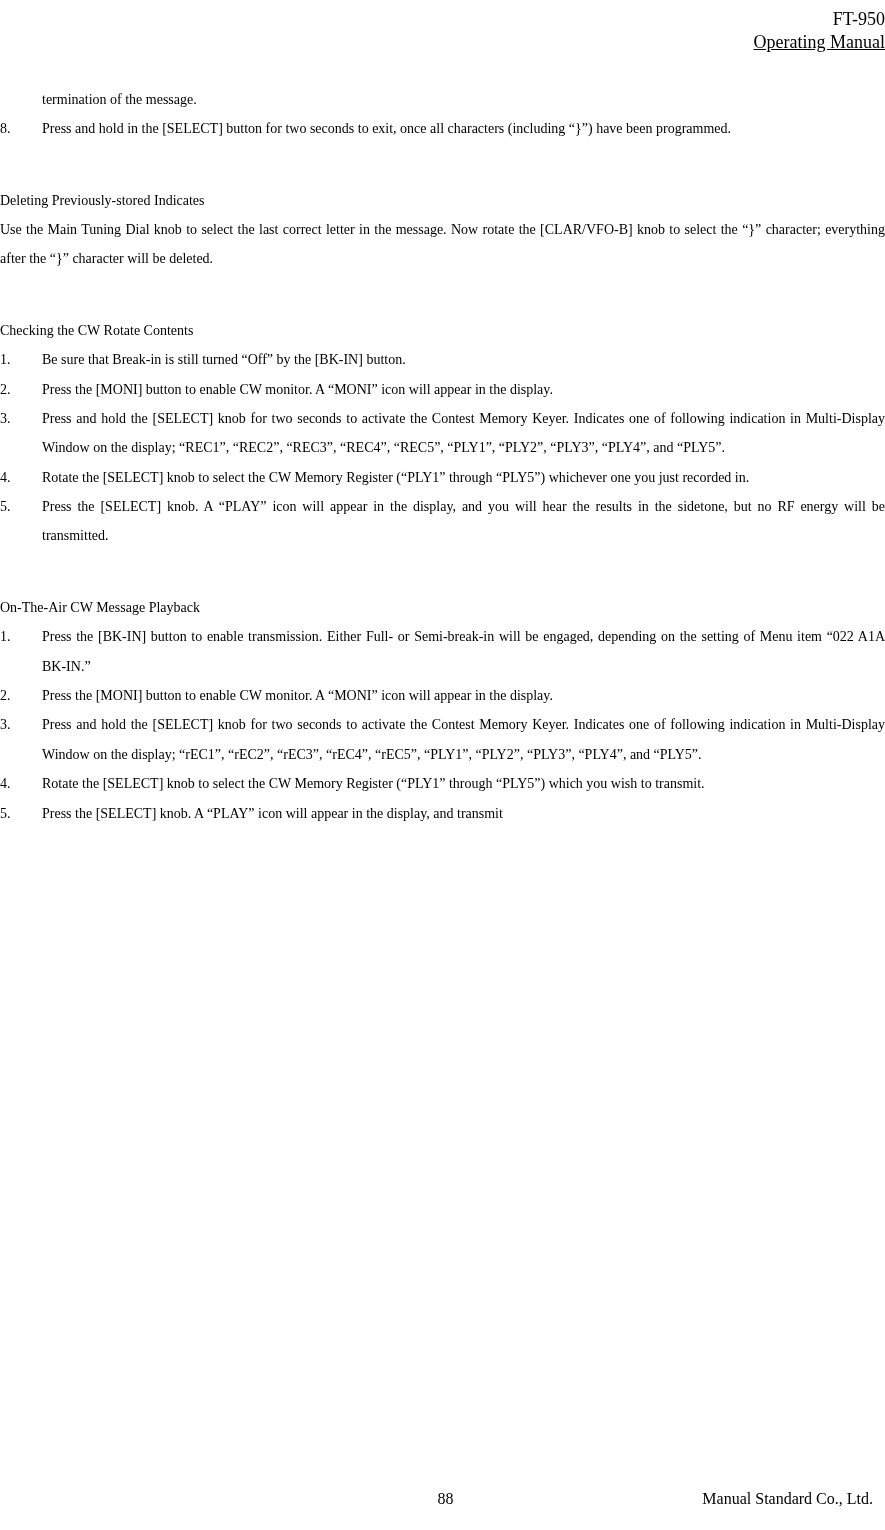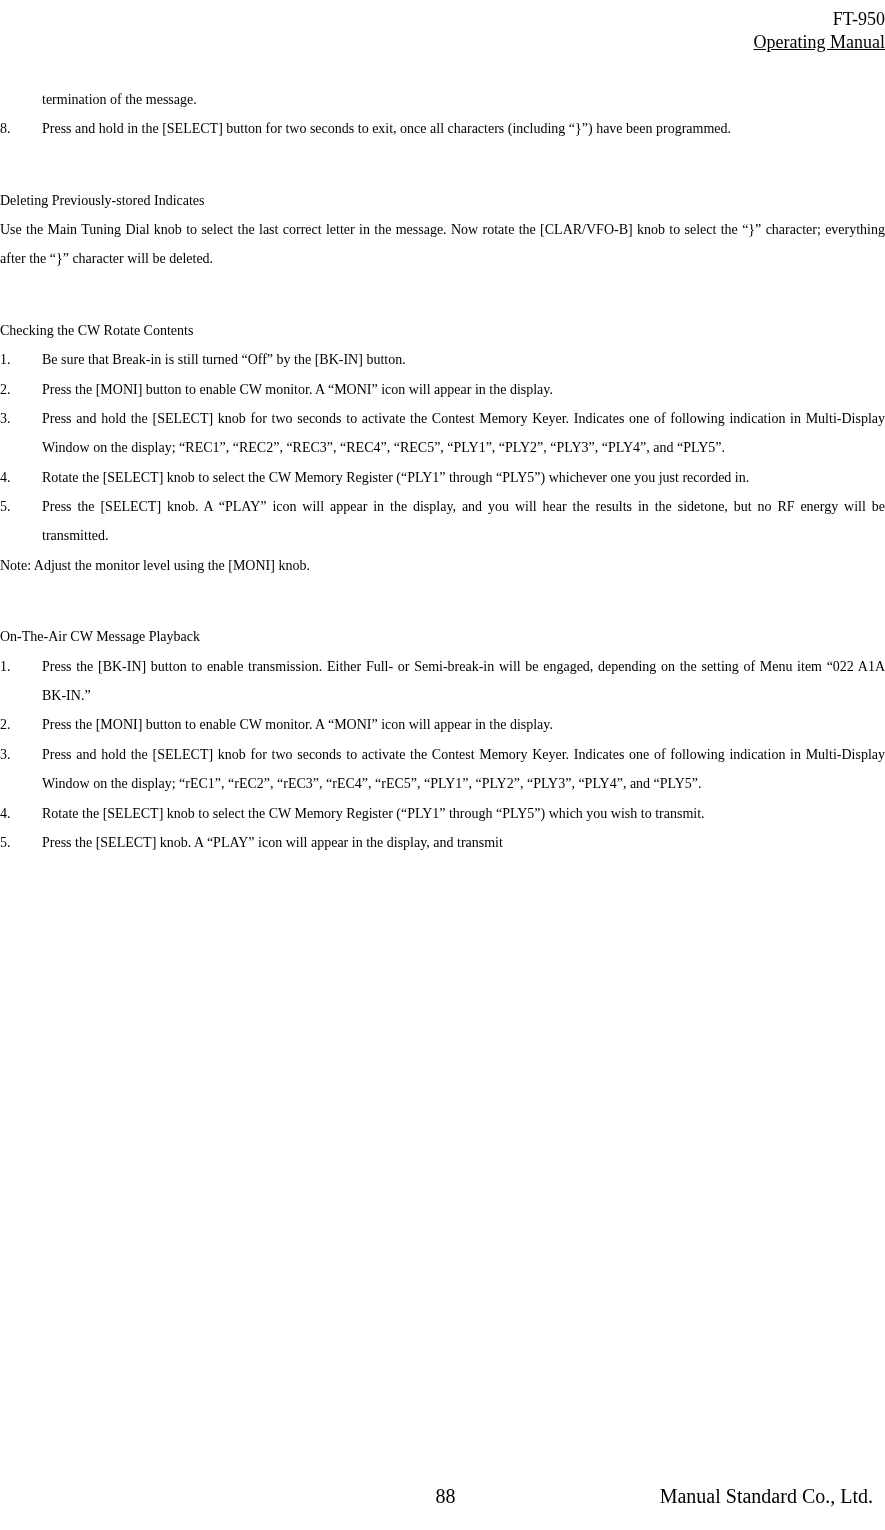--- a/index.html
+++ b/index.html
@@ -58,21 +58,21 @@
       height: 42px;
     }
     .footer {
       position: absolute;
       bottom: 22px;
       left: 6px;
       right: 0;
       display: flex;
       justify-content: space-between;
       align-items: center;
-      font-size: 20px;
+      font-size: 16px;
       padding: 0 12px;
     }
     .page-number {
       position: absolute;
       left: 50%;
       transform: translateX(-50%);
     }
     .footer-right {
       margin-left: auto;
     }
@@ -119,21 +119,20 @@
       <div class="list-text">Press and hold the [SELECT] knob for two seconds to activate the Contest Memory Keyer. Indicates one of following indication in Multi-Display Window on the display; “REC1”, “REC2”, “REC3”, “REC4”, “REC5”, “PLY1”, “PLY2”, “PLY3”, “PLY4”, and “PLY5”.</div>
     </div>
     <div class="list-item">
       <div class="list-number">4.</div>
       <div class="list-text">Rotate the [SELECT] knob to select the CW Memory Register (“PLY1” through “PLY5”) whichever one you just recorded in.</div>
     </div>
     <div class="list-item">
       <div class="list-number">5.</div>
       <div class="list-text">Press the [SELECT] knob. A “PLAY” icon will appear in the display, and you will hear the results in the sidetone, but no RF energy will be transmitted.</div>
     </div>
-    <div class="no-justify">Note: Adjust the monitor level using the [MONI] knob.</div>
 
     <div class="section-break"></div>
 
     <div class="no-justify">On-The-Air CW Message Playback</div>
 
     <div class="list-item">
       <div class="list-number">1.</div>
       <div class="list-text">Press the [BK-IN] button to enable transmission. Either Full- or Semi-break-in will be engaged, depending on the setting of Menu item “022 A1A BK-IN.”</div>
     </div>
     <div class="list-item">

